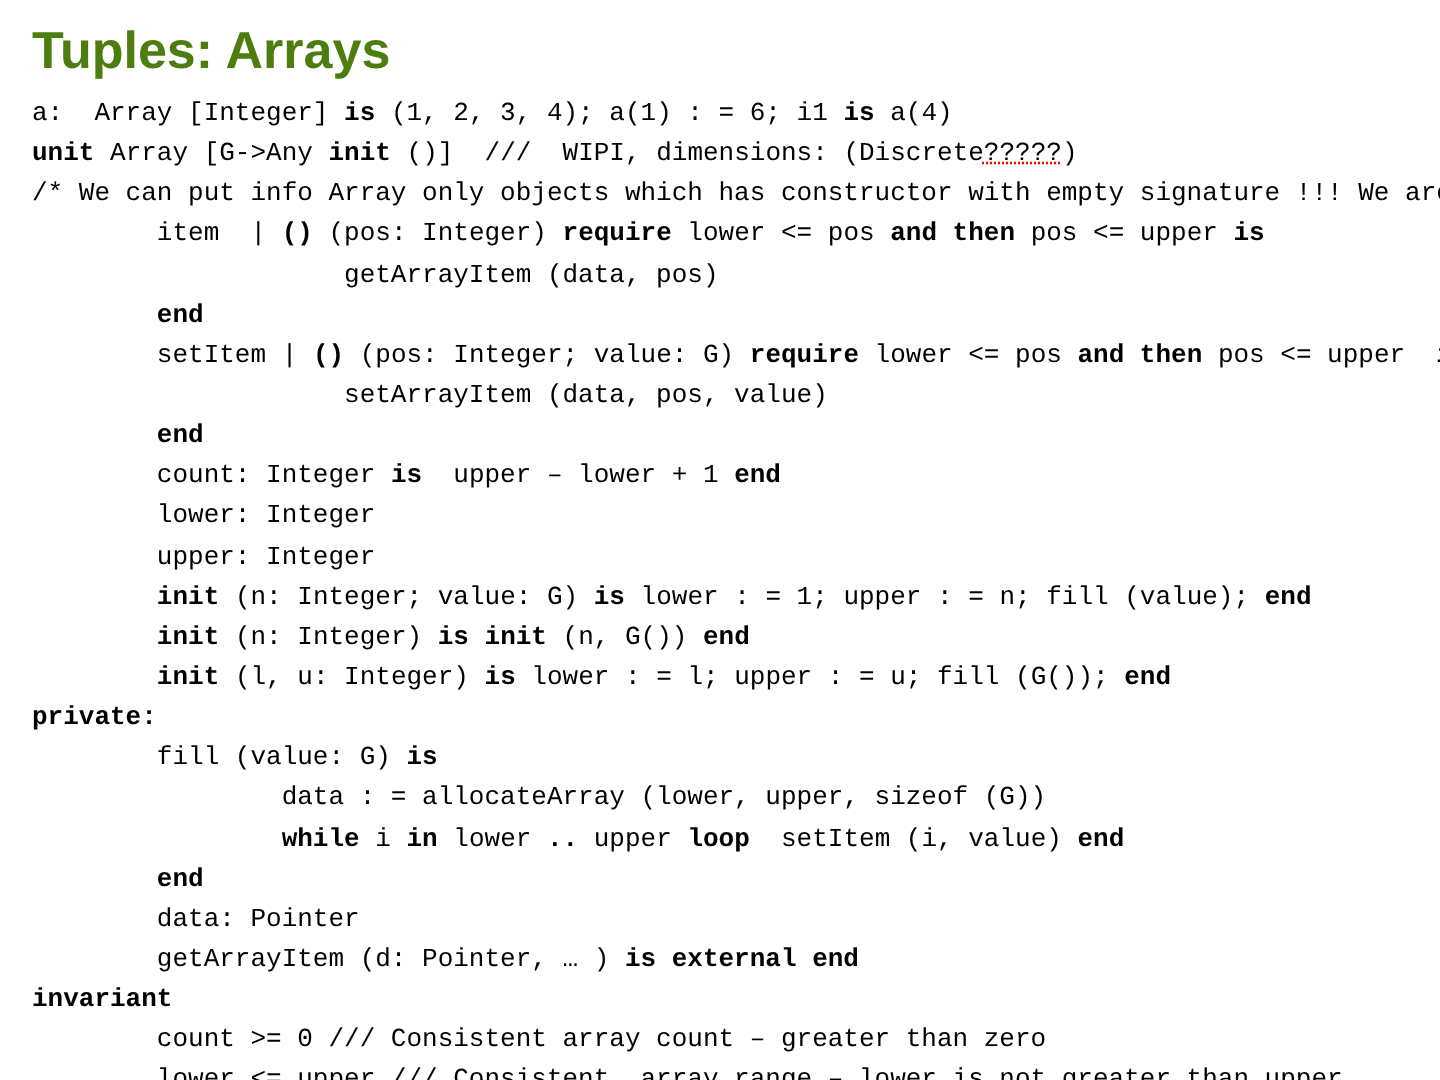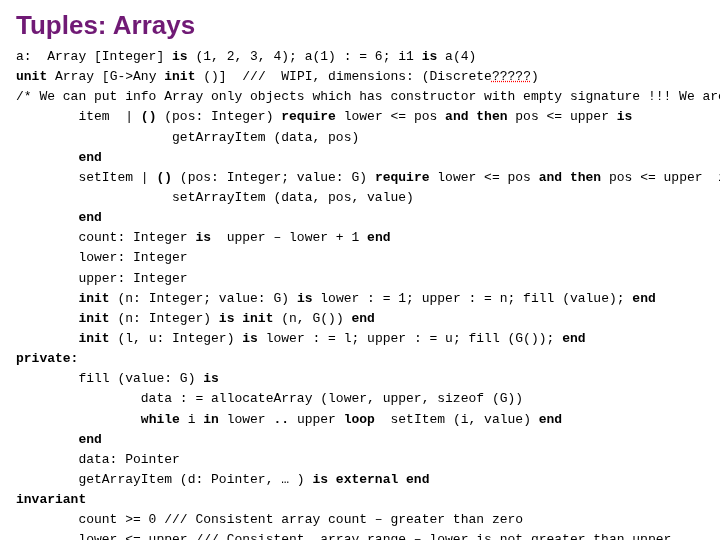--- a/index.html
+++ b/index.html
@@ -17,21 +17,21 @@
       height: 540px;
       overflow: hidden;
       padding: 10px 16px;
     }
 
     .title {
       font-family: Arial, sans-serif;
       font-size: 26px;
       font-weight: bold;
       margin-bottom: 6px;
-      color: #701a75;
+      color: #4d7c0f;
     }
 
     .code-block {
       line-height: 1.55;
       white-space: pre;
       font-size: 13px;
     }
   </style>
 </head>
 <body>

